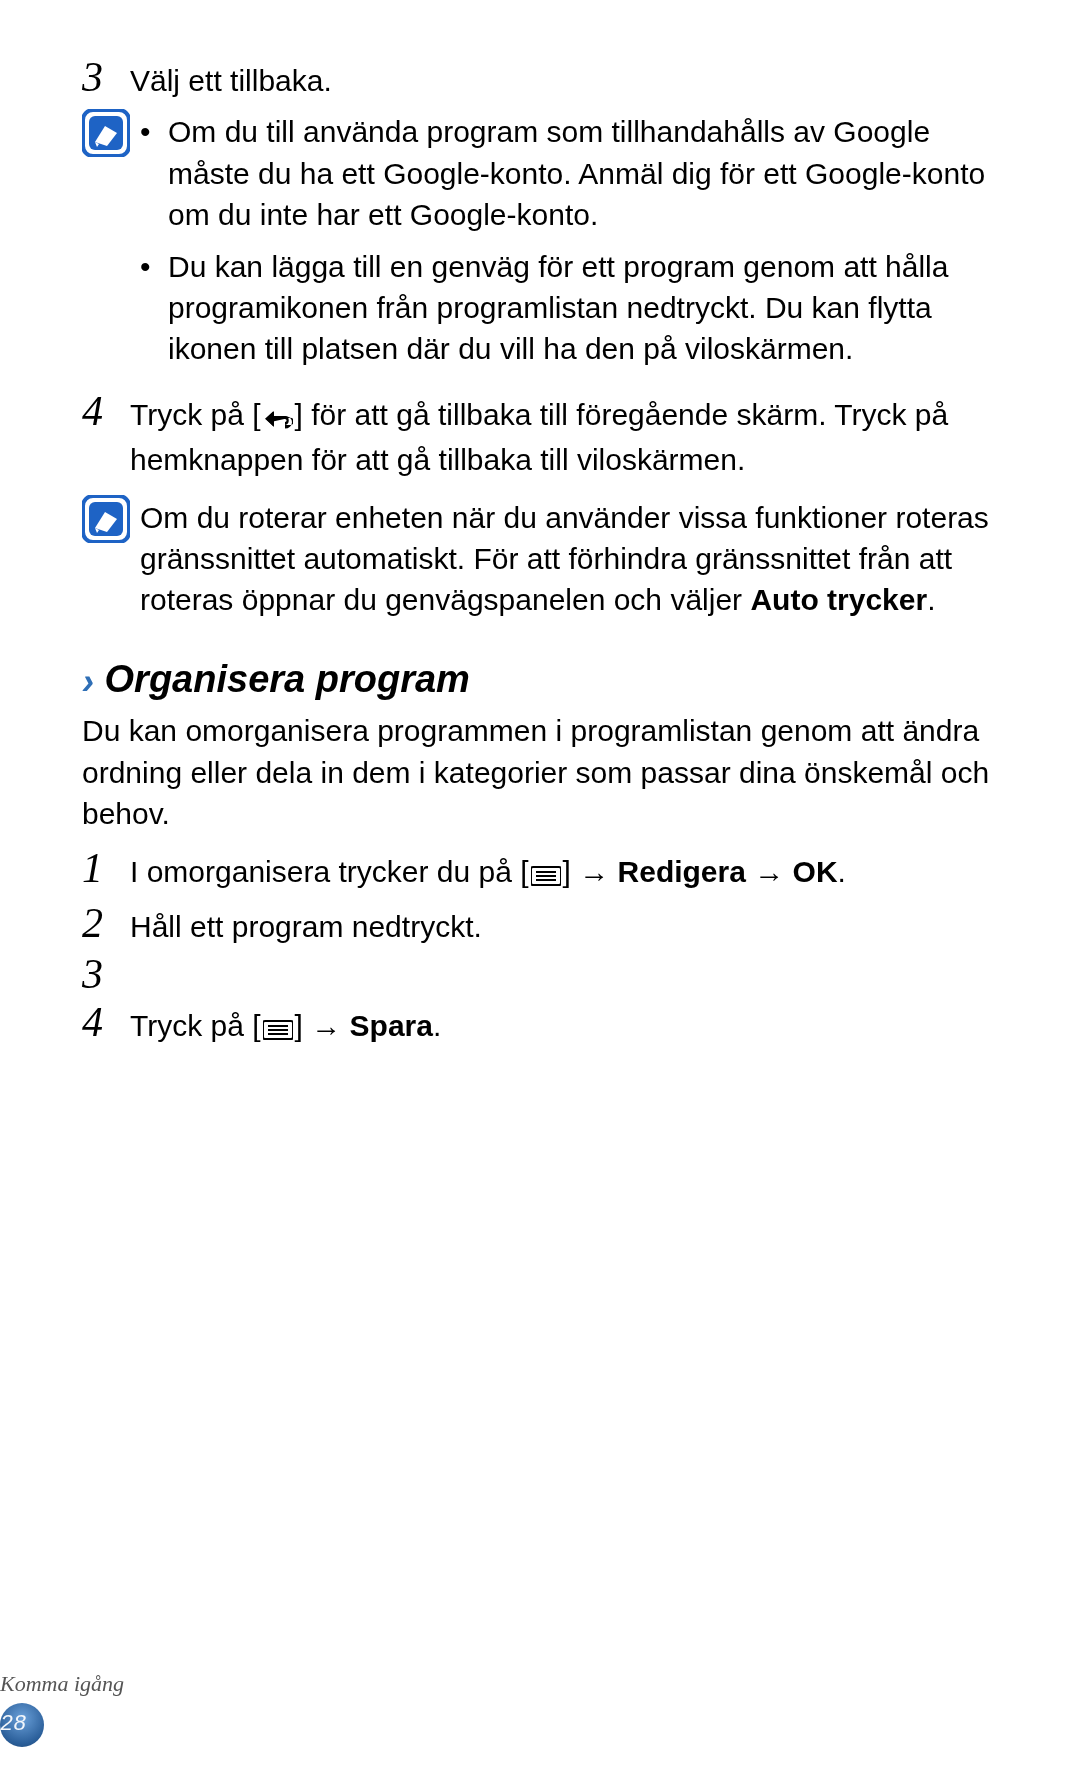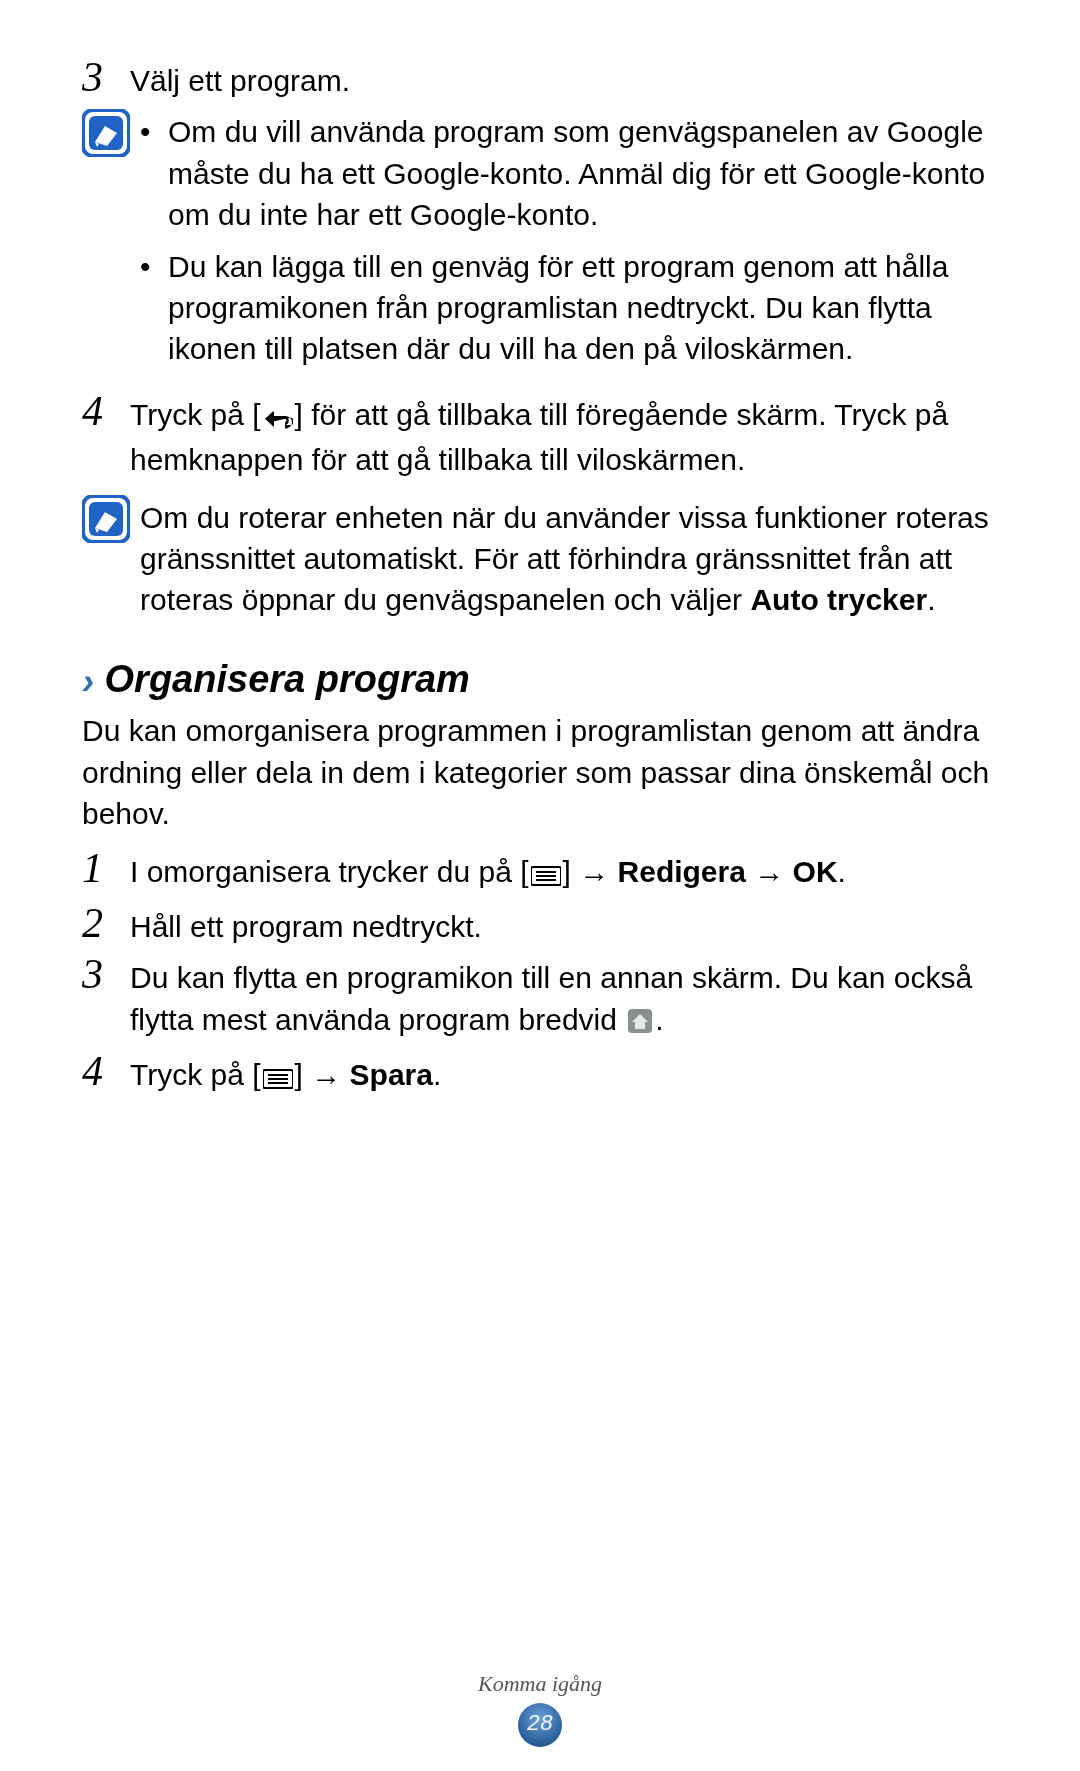--- a/index.html
+++ b/index.html
@@ -88,21 +88,20 @@
   .inline-icon {
     display: inline-block;
     vertical-align: -4px;
     margin: 0 2px;
   }
   .footer {
     position: absolute;
     bottom: 24px;
     left: 0;
     right: 0;
-    text-align: center;
     font-size: 22px;
   }
   .footer-title {
     font-style: italic;
     font-family: Georgia, "Times New Roman", serif;
     color: #555;
     margin-bottom: 4px;
   }
   .page-badge {
     display: inline-block;
@@ -117,35 +116,35 @@
     font-family: Liberation Mono, monospace;
   }
 </style>
 </head>
 <body>
 
 <div class="page">
 
   <div class="step">
     <div class="step-num">3</div>
-    <div class="step-body">Välj ett program.</div>
+    <div class="step-body">Välj ett tillbaka.</div>
   </div>
 
   <div class="note-row">
     <div class="note-icon">
       <svg width="48" height="48" viewBox="0 0 48 48">
         <rect x="1" y="1" width="46" height="46" rx="10" ry="10" fill="#fff" stroke="#1e63c5" stroke-width="4"></rect>
         <rect x="7" y="7" width="34" height="34" rx="6" ry="6" fill="#1e63c5"></rect>
         <path d="M13 33 L23 17 L35 24 L25 37 Z" fill="#fff"></path>
         <path d="M13 33 L17 35 L15 38 Z" fill="#fff"></path>
       </svg>
     </div>
     <div class="note-body">
       <ul class="bullet-list">
-        <li>Om du vill använda program som genvägspanelen av Google måste du ha ett Google-konto. Anmäl dig för ett Google-konto om du inte har ett Google-konto.</li>
+        <li>Om du till använda program som tillhandahålls av Google måste du ha ett Google-konto. Anmäl dig för ett Google-konto om du inte har ett Google-konto.</li>
         <li>Du kan lägga till en genväg för ett program genom att hålla programikonen från programlistan nedtryckt. Du kan flytta ikonen till platsen där du vill ha den på viloskärmen.</li>
       </ul>
     </div>
   </div>
 
   <div class="step">
     <div class="step-num">4</div>
     <div class="step-body">
       <span>Tryck på [</span><span class="inline-icon"><svg width="30" height="22" viewBox="0 0 30 22">
             <path d="M2 13 L10 5 L10 10 L22 10 A7 7 0 0 1 22 24 L22 20 L27 20 A4 4 0 0 0 27 12 L10 16 L10 21 Z" fill="#000" transform="scale(1,0.9)"></path>
@@ -187,26 +186,20 @@
   </div>
 
   <div class="step">
     <div class="step-num">2</div>
     <div class="step-body">Håll ett program nedtryckt.</div>
   </div>
 
   <div class="step">
     <div class="step-num">3</div>
     <div class="step-body">
-      <div>
-        <span>Du kan flytta en programikon till en annan skärm. Du kan också flytta mest använda program bredvid </span><span class="inline-icon"><svg width="26" height="26" viewBox="0 0 26 26">
-              <rect x="1" y="1" width="24" height="24" rx="4" fill="#8a8f92"></rect>
-              <path d="M5 14 L13 6 L21 14 L18 14 L18 21 L8 21 L8 14 Z" fill="#e8e8e8"></path>
-            </svg></span><span>.</span>
-      </div>
     </div>
   </div>
 
   <div class="step">
     <div class="step-num">4</div>
     <div class="step-body">
       <span>Tryck på [</span><span class="inline-icon"><svg width="30" height="20" viewBox="0 0 30 20">
             <rect x="0" y="1" width="30" height="18" rx="2" fill="none" stroke="#000" stroke-width="2"></rect>
             <line x1="5" y1="6" x2="25" y2="6" stroke="#000" stroke-width="2"></line>
             <line x1="5" y1="10" x2="25" y2="10" stroke="#000" stroke-width="2"></line>

